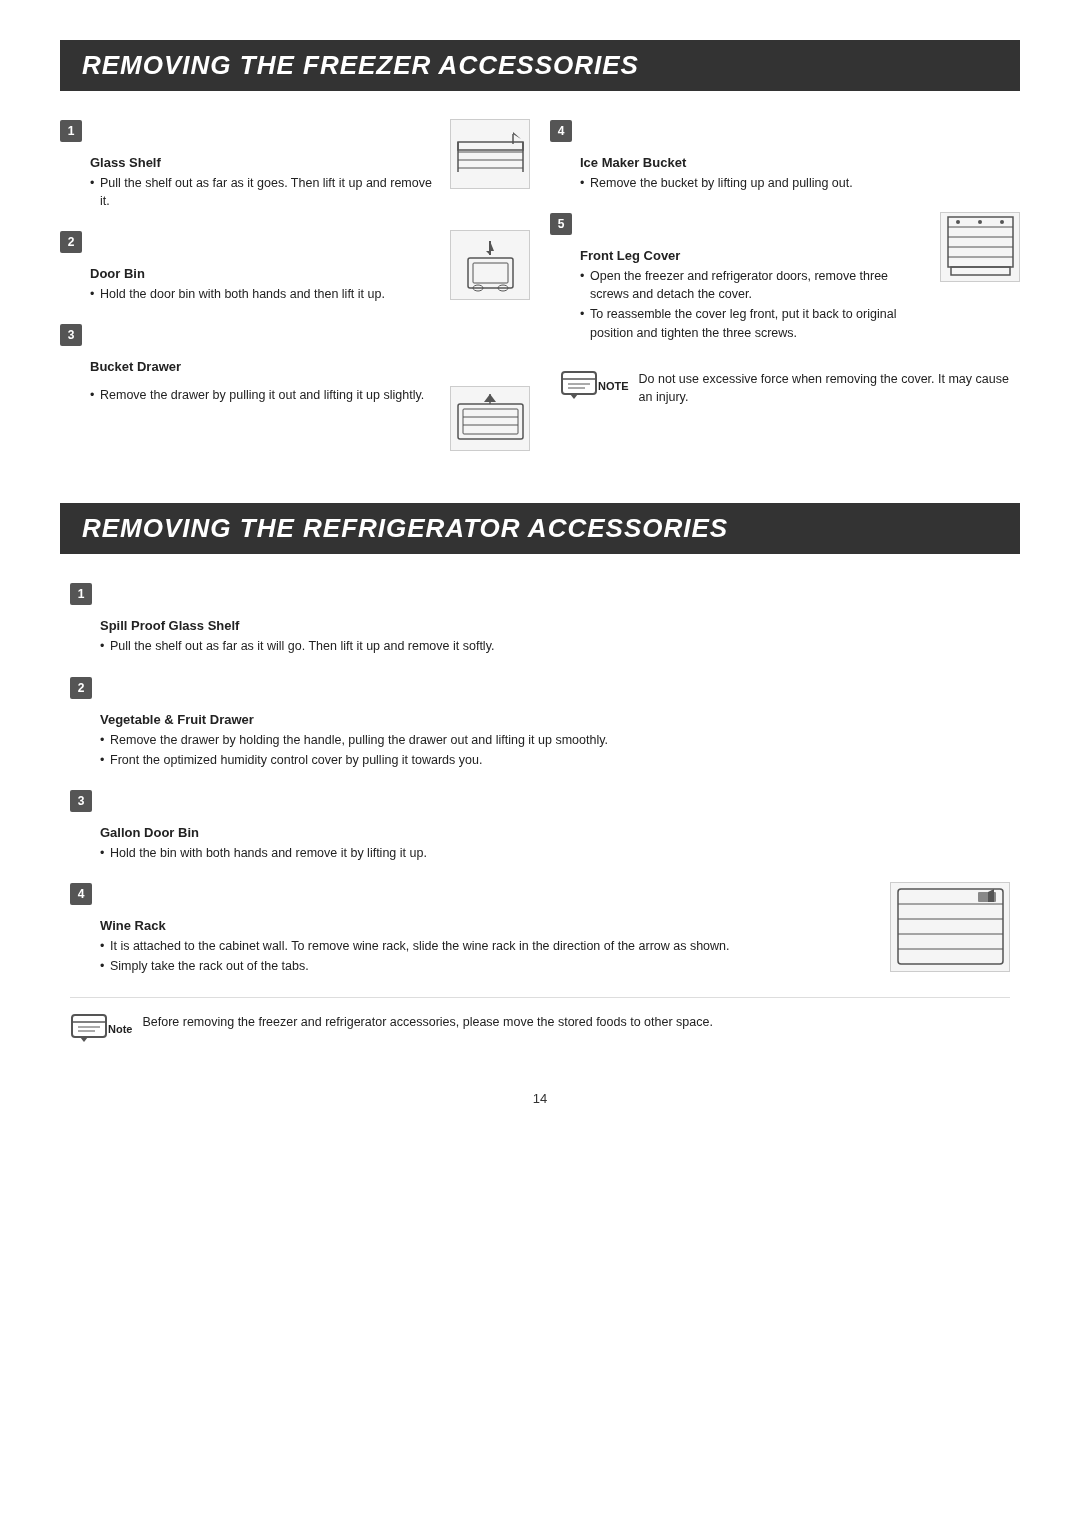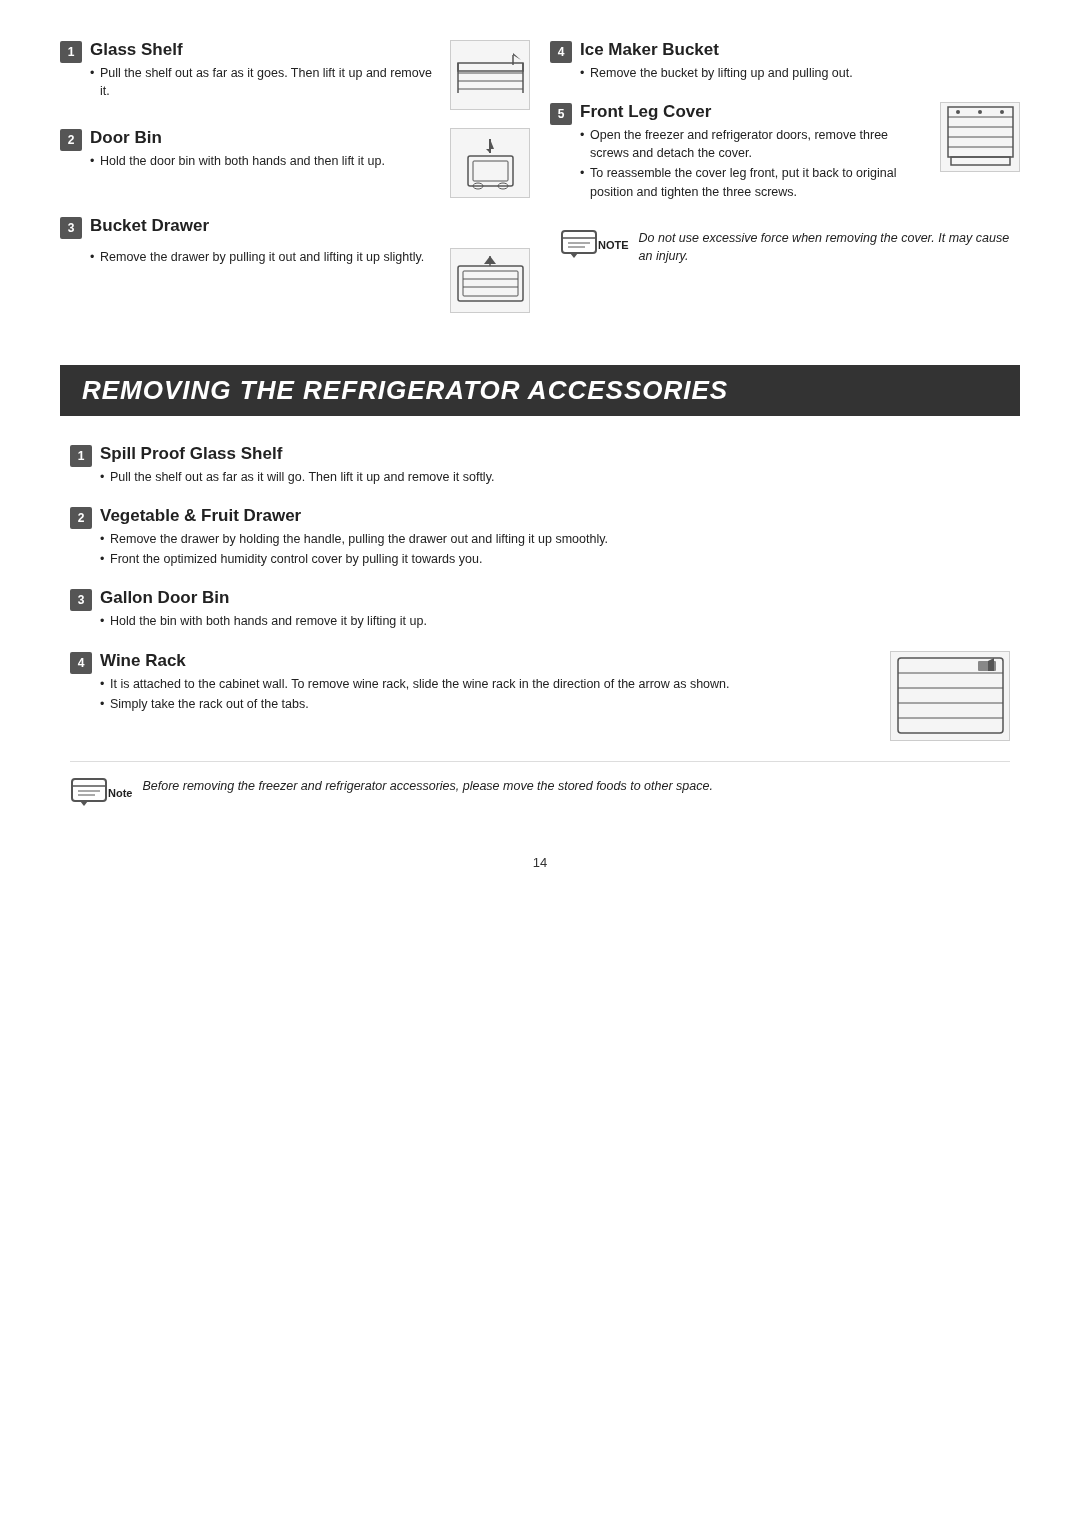--- a/index.html
+++ b/index.html
@@ -50,22 +50,23 @@
       margin-top: 1px;
       flex-shrink: 0;
     }
 
     .item-content {
       flex: 1;
     }
 
     .item-title {
       font-weight: bold;
-      font-size: 17px;
+      font-size: 13px;
       margin-bottom: 4px;
+      margin-top: 36px;
     }
 
     .item-bullets {
       list-style: none;
       padding: 0;
     }
 
     .item-bullets li {
       padding-left: 10px;
       position: relative;
@@ -130,21 +131,20 @@
       font-size: 11px;
       font-weight: bold;
       text-align: center;
       margin-top: 2px;
     }
 
     .note-text {
       font-size: 12.5px;
       line-height: 1.45;
       flex: 1;
-      font-style: italic;
     }
 
     .page-number {
       text-align: center;
       font-size: 13px;
       margin-top: 30px;
       color: #333;
     }
 
     .freezer-body {
@@ -158,20 +158,21 @@
 
     .freezer-col-right {
       flex: 1;
       padding-left: 10px;
     }
   </style>
 </head>
 <body>
 
 <div class="section">
+  <div class="section-header">REMOVING THE FREEZER ACCESSORIES</div>
 
   <div class="freezer-body">
 
     <div class="freezer-col">
 
       <div class="item">
         <div class="item-number">1</div>
         <div class="item-with-image" style="flex:1;">
           <div class="item-text-block">
             <div class="item-title">Glass Shelf</div>

